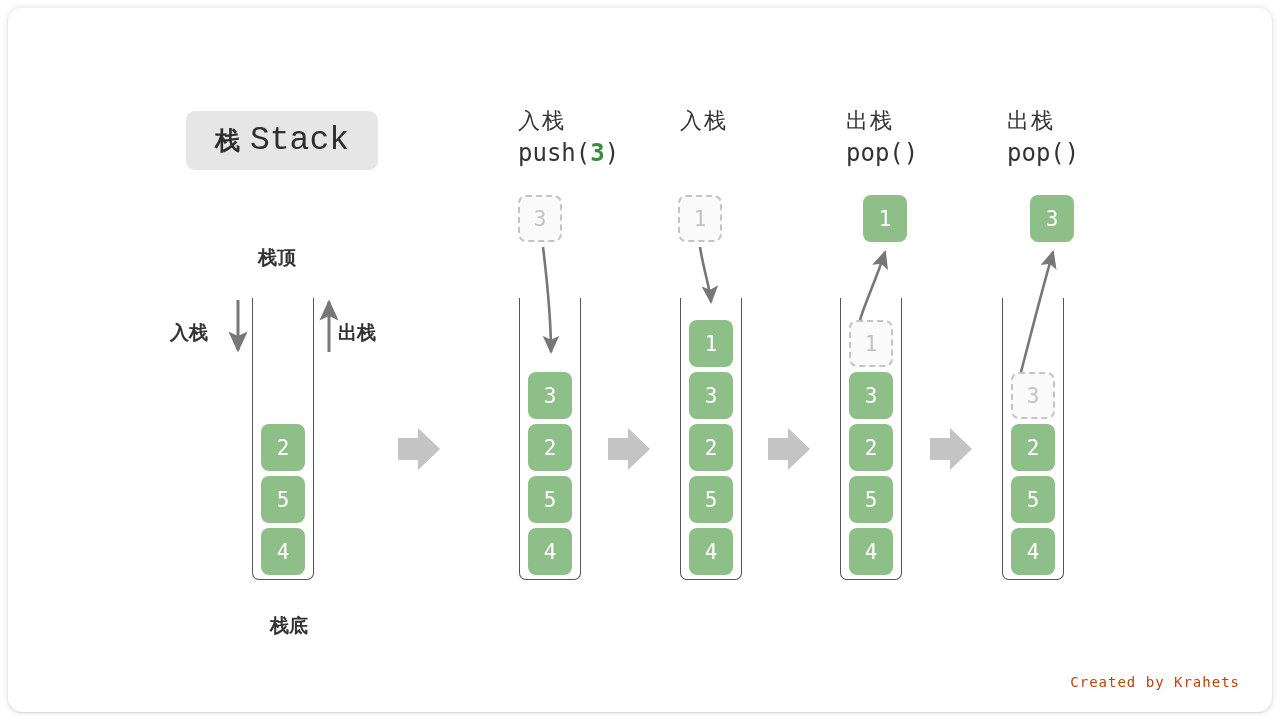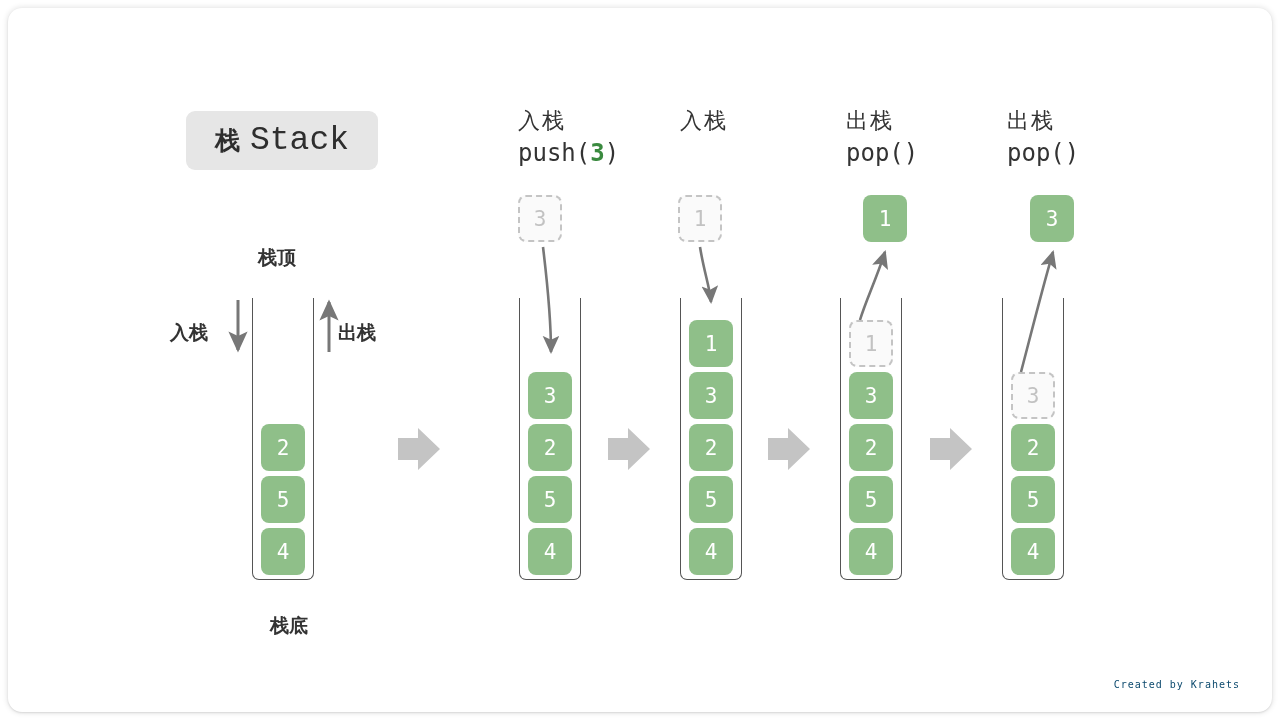--- a/index.html
+++ b/index.html
@@ -128,23 +128,23 @@
     width: 1280px;
     height: 720px;
     pointer-events: none;
   }
 
   
   .watermark {
     position: absolute;
     right: 40px;
     bottom: 30px;
-    font-size: 10px;
+    font-size: 14px;
     font-family: "DejaVu Sans Mono", monospace;
-    color: #0c4a6e;
+    color: #c2410c;
     letter-spacing: 1px;
   }
 </style>
 </head>
 <body>
 
 <div id="canvas">
   <div class="card"></div>
 
   <div class="title-badge">

